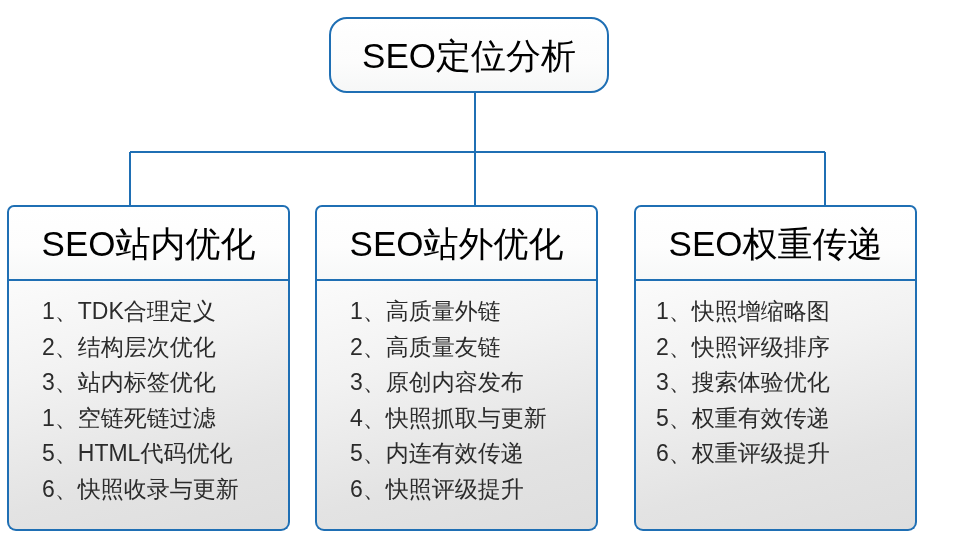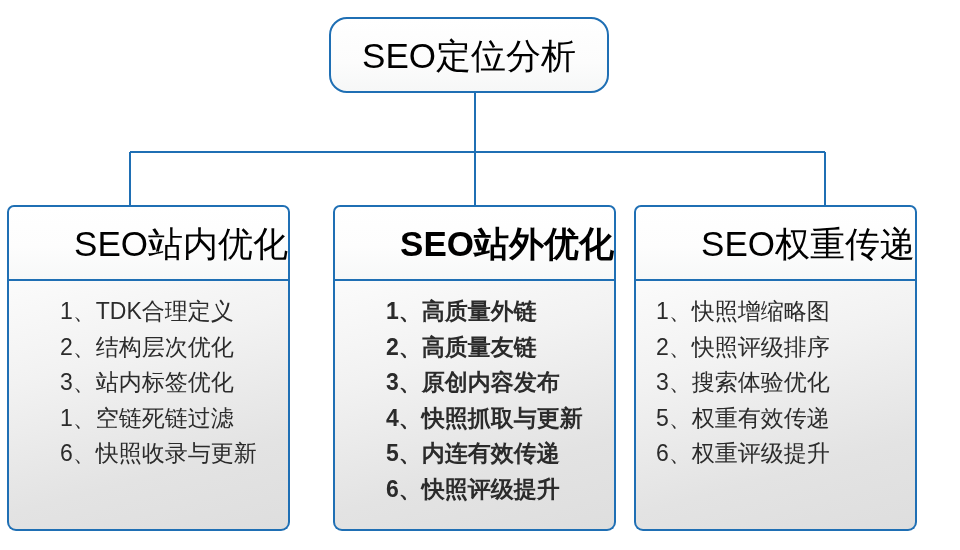--- a/index.html
+++ b/index.html
@@ -49,32 +49,32 @@
     white-space: nowrap;
   }
 
   
   .column {
     position: absolute;
     top: 205px;
     width: 283px;
   }
   .col-1 { left: 7px; }
-  .col-2 { left: 333px; font-weight: bold; }
+  .col-2 { left: 315px; }
   .col-3 { left: 634px; }
 
   .col-header {
     width: 100%;
     height: 76px;
     border: 2px solid #1f6fb4;
     border-radius: 7px 7px 0 0;
     background: linear-gradient(180deg, #ffffff 0%, #fdfdfd 55%, #f7f8f8 100%);
     display: flex;
     align-items: center;
-    justify-content: flex-end;
+    justify-content: center;
   }
   .col-header-label {
     font-size: 35px;
     color: #000000;
     line-height: 1;
     white-space: nowrap;
   }
 
   .col-body {
     width: 100%;
@@ -85,21 +85,21 @@
     background: linear-gradient(165deg, #fbfbfb 0%, #f2f2f2 32%, #e3e3e3 72%, #dedede 100%);
     padding: 13px 0 0 0;
     overflow: hidden;
   }
 
   .list-item {
     font-size: 23px;
     color: #2b2b2b;
     line-height: 35.5px;
     height: 35.5px;
-    padding-left: 51px;
+    padding-left: 33px;
     white-space: nowrap;
     letter-spacing: 0px;
   }
   .col-3 .list-item { padding-left: 20px; }
 </style>
 </head>
 <body>
 
 <div id="diagram">
 
@@ -122,20 +122,21 @@
 
   <div class="column col-1">
     <div class="col-header">
       <span class="col-header-label">SEO站内优化</span>
     </div>
     <div class="col-body">
       <div class="list-item">1、TDK合理定义</div>
       <div class="list-item">2、结构层次优化</div>
       <div class="list-item">3、站内标签优化</div>
       <div class="list-item">1、空链死链过滤</div>
+      <div class="list-item">5、HTML代码优化</div>
       <div class="list-item">6、快照收录与更新</div>
     </div>
   </div>
 
   <div class="column col-2">
     <div class="col-header">
       <span class="col-header-label">SEO站外优化</span>
     </div>
     <div class="col-body">
       <div class="list-item">1、高质量外链</div>

